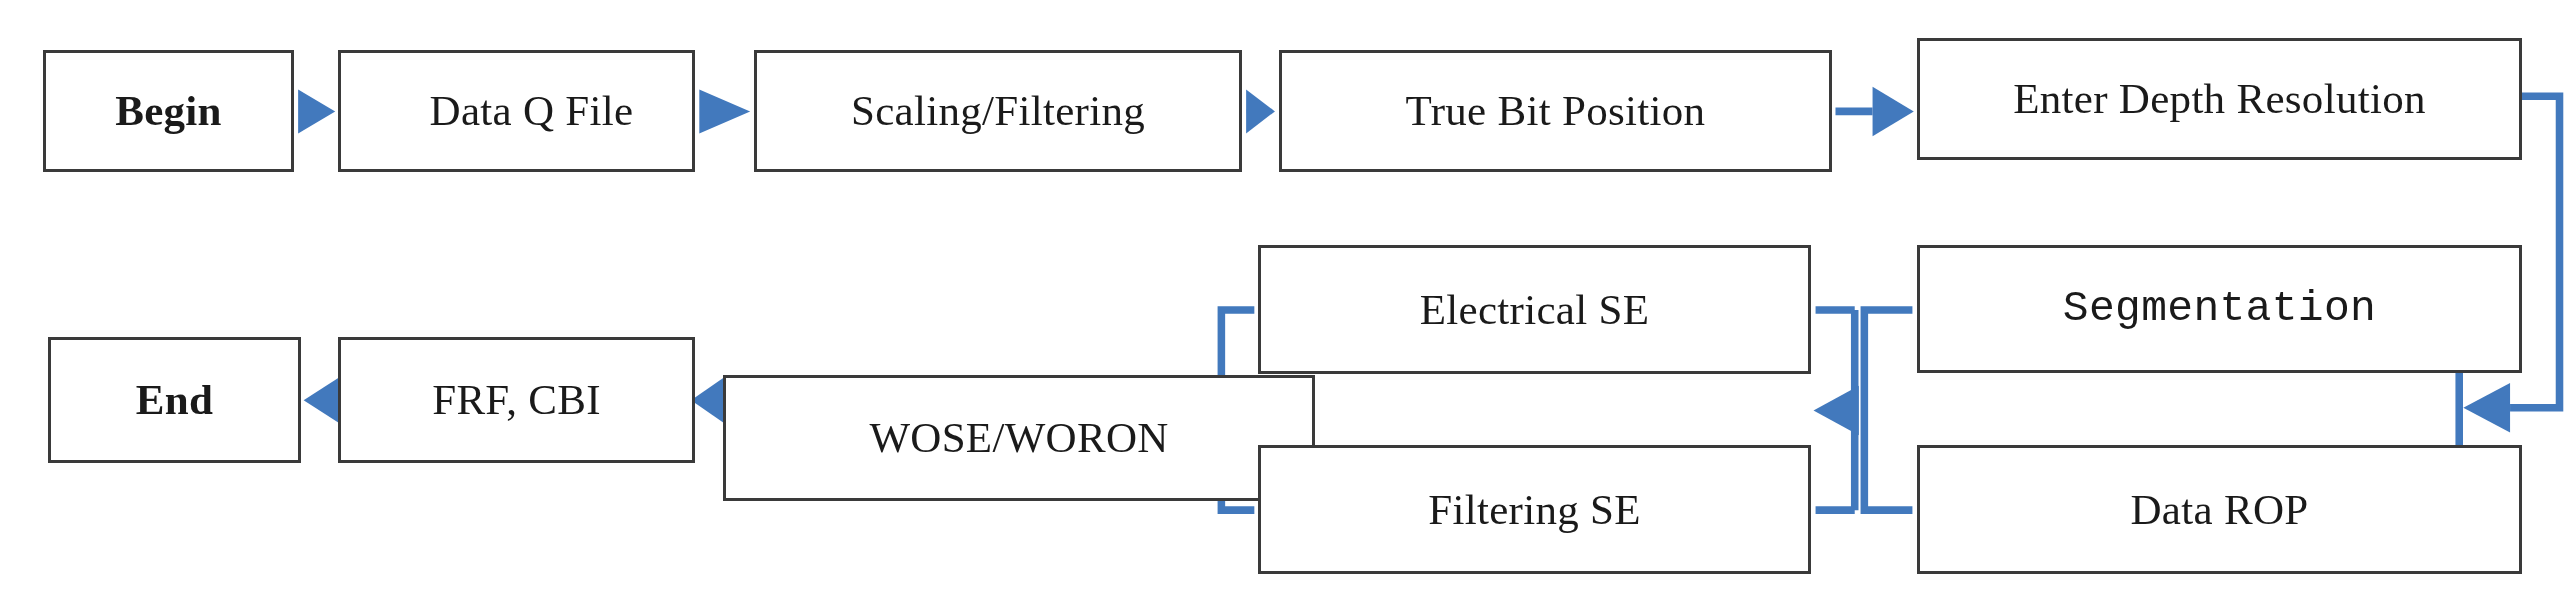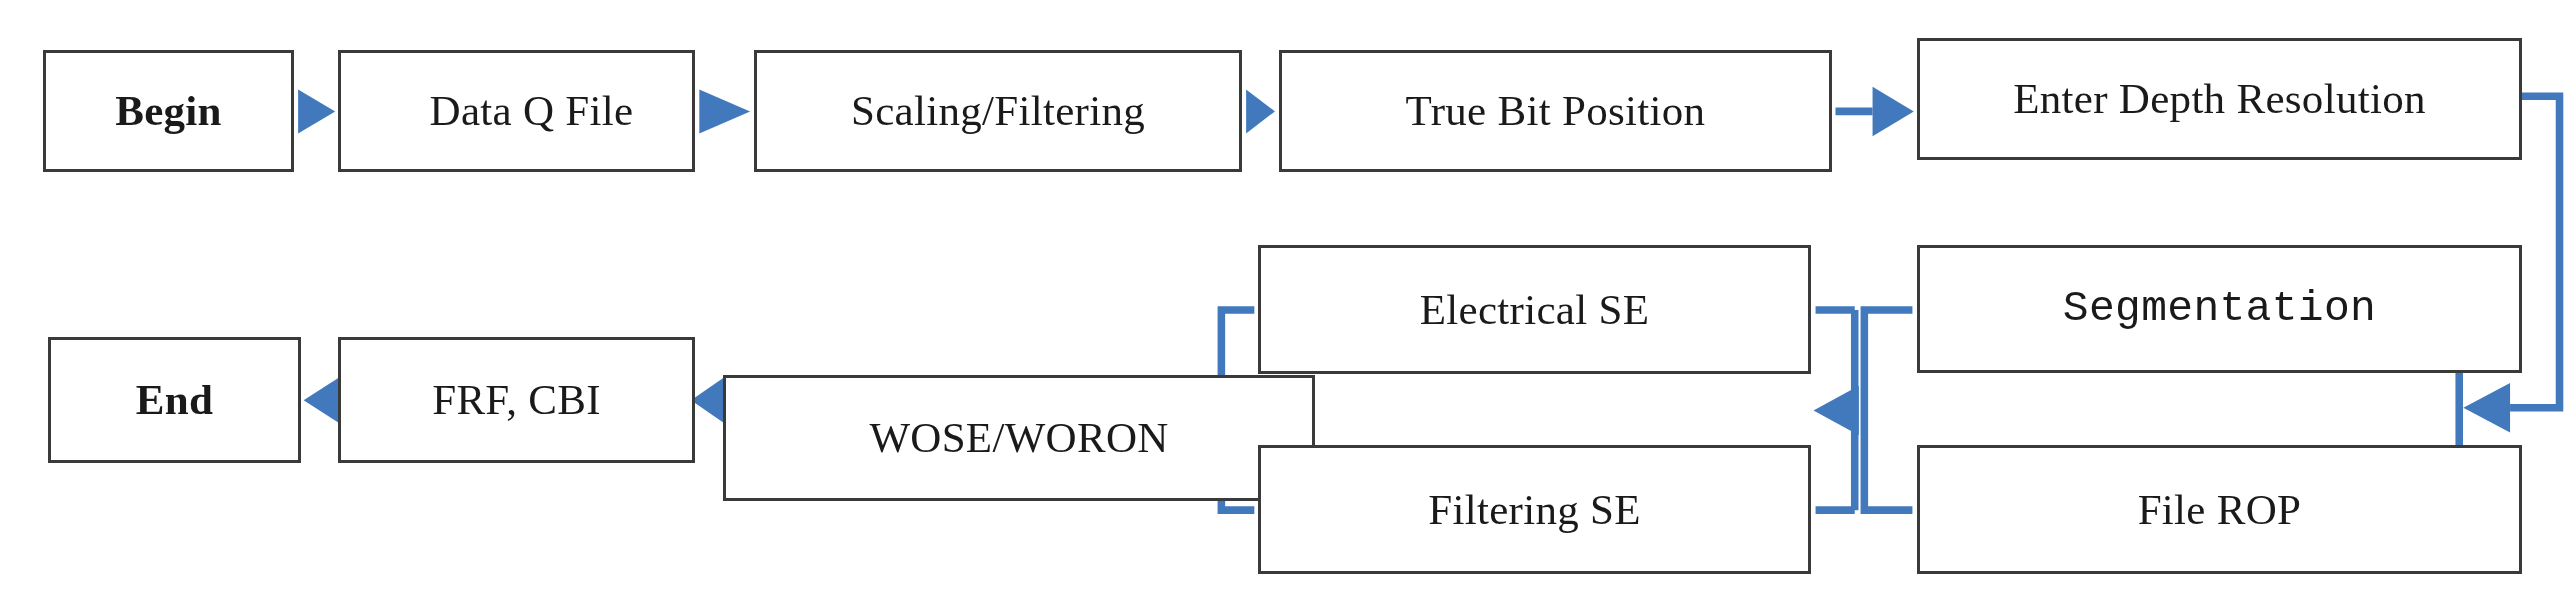--- a/index.html
+++ b/index.html
@@ -155,17 +155,17 @@
 
   <div class="node" style="left:1258px; top:445px; width:553px; height:129px;">
     <span class="label">Filtering SE</span>
   </div>
 
   <div class="node" style="left:1917px; top:245px; width:605px; height:128px;font-family:Liberation Mono, monospace;">
     <span class="label">Segmentation</span>
   </div>
 
   <div class="node" style="left:1917px; top:445px; width:605px; height:129px;">
-    <span class="label">File ROP</span>
+    <span class="label">Data ROP</span>
   </div>
 
 </div>
 
 
 </body></html>

